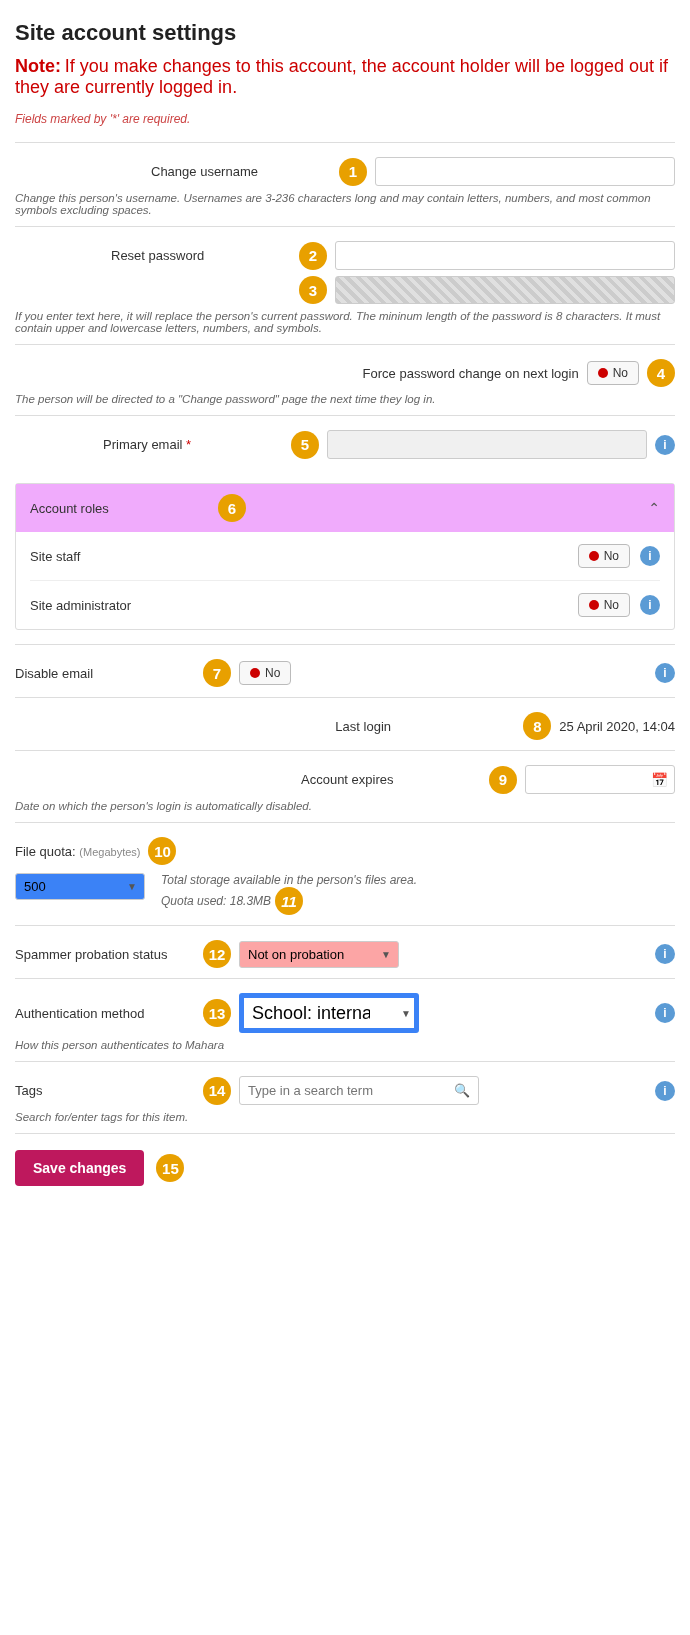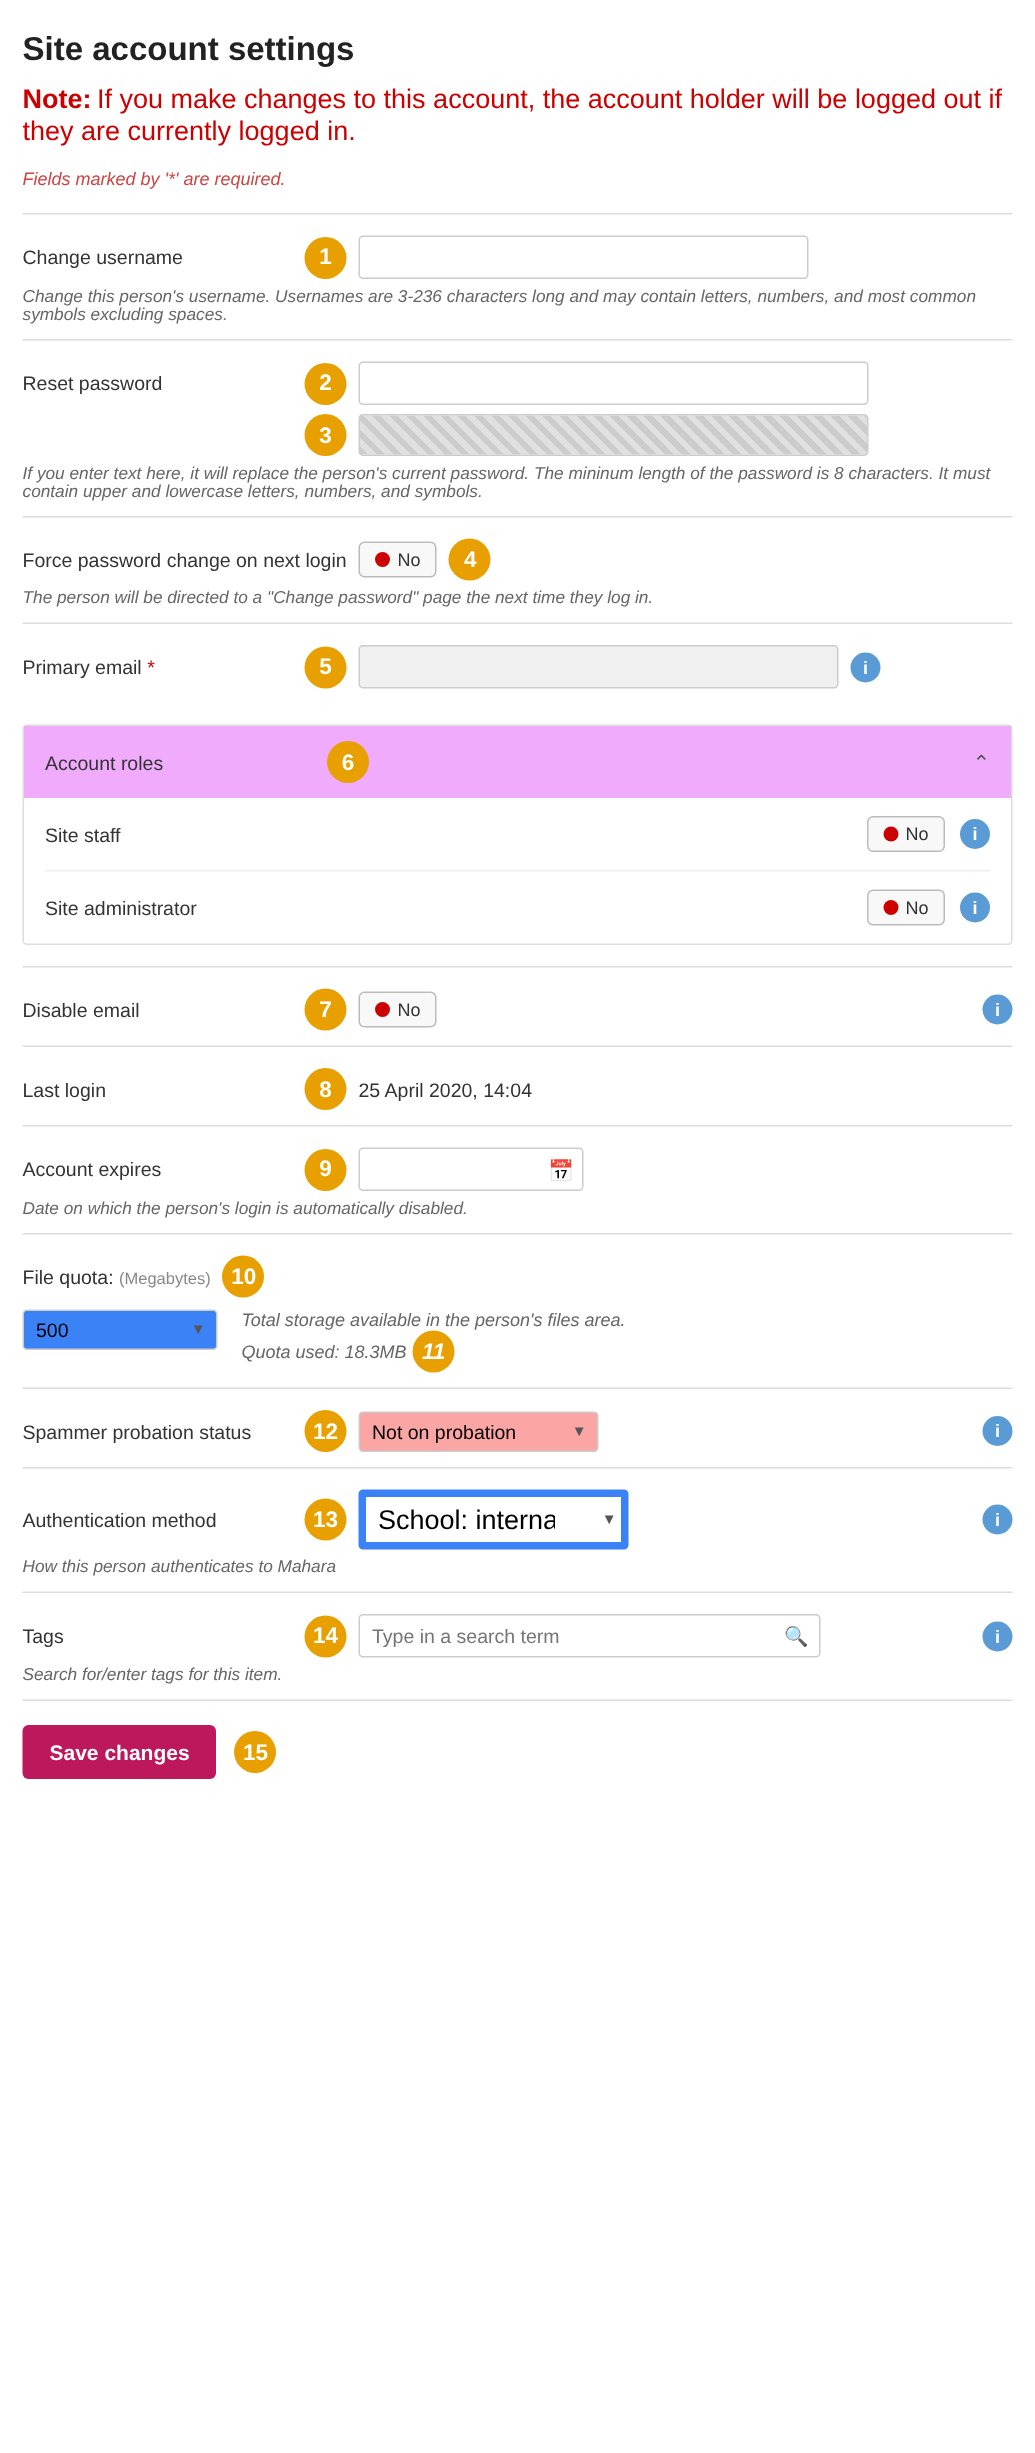--- a/index.html
+++ b/index.html
@@ -37,20 +37,21 @@
     .form-row {
       border-top: 1px solid #ddd;
       padding: 14px 0 10px 0;
       position: relative;
     }
     .form-row-inner {
       display: flex;
       align-items: center;
       flex-wrap: wrap;
       gap: 8px;
+      justify-content: flex-end;
     }
     .field-label {
       font-size: 13px;
       color: #333;
       min-width: 180px;
     }
     .field-label .required-star {
       color: #c00;
     }
     .badge {
@@ -288,21 +289,21 @@
       pointer-events: none;
     }
     
     .tags-search-wrapper {
       position: relative;
       display: inline-flex;
       align-items: center;
       flex: 1;
     }
     .tags-search-input {
-      width: 308px;
+      width: 240px;
       padding-right: 28px;
     }
     .search-icon {
       position: absolute;
       right: 8px;
       color: #888;
       font-size: 13px;
     }
     
     .save-btn {

